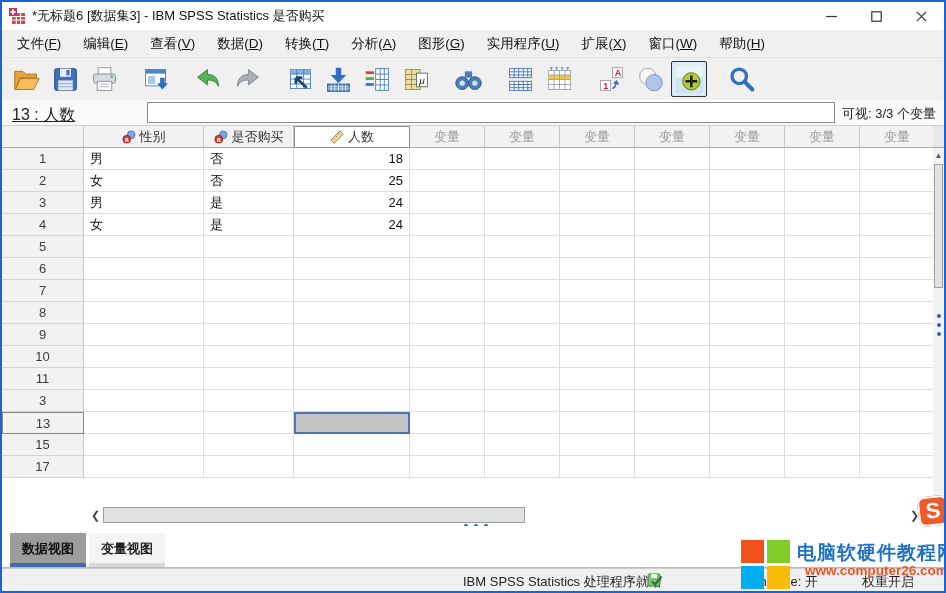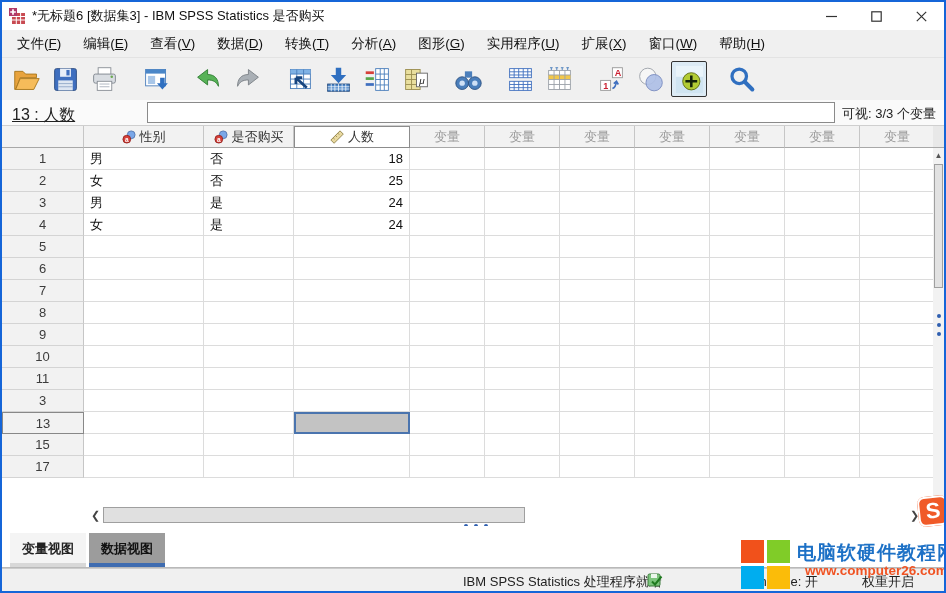--- a/index.html
+++ b/index.html
@@ -571,22 +571,22 @@
     <span class="hscroll-thumb"></span>
     <span class="hscroll-arrow" style="left:905px;">❯</span>
   </div>
   <div class="hsplit-dots">
       <i></i>
       <i></i>
       <i></i>
     </div>
 
   <div class="tabbar" id="tabbar">
+      <span class="tab active">数据视图</span>
       <span class="tab inactive">变量视图</span>
-      <span class="tab active">数据视图</span>
     </div>
 
   <div class="statusbar">
     <span class="status-msg">IBM SPSS Statistics 处理程序就绪</span>
     <span class="status-ic">
       <svg viewBox="0 0 16 16">
           <rect x="1" y="2" width="12" height="12" rx="1.5" fill="#7cc47c" stroke="#3a7a3a"></rect>
           <rect x="4" y="2" width="6" height="4" fill="#eaf6ea"></rect>
           <path d="M5 9.5l3 3 6.5-8" stroke="#1e7a1e" stroke-width="2" fill="none"></path>
         </svg>

